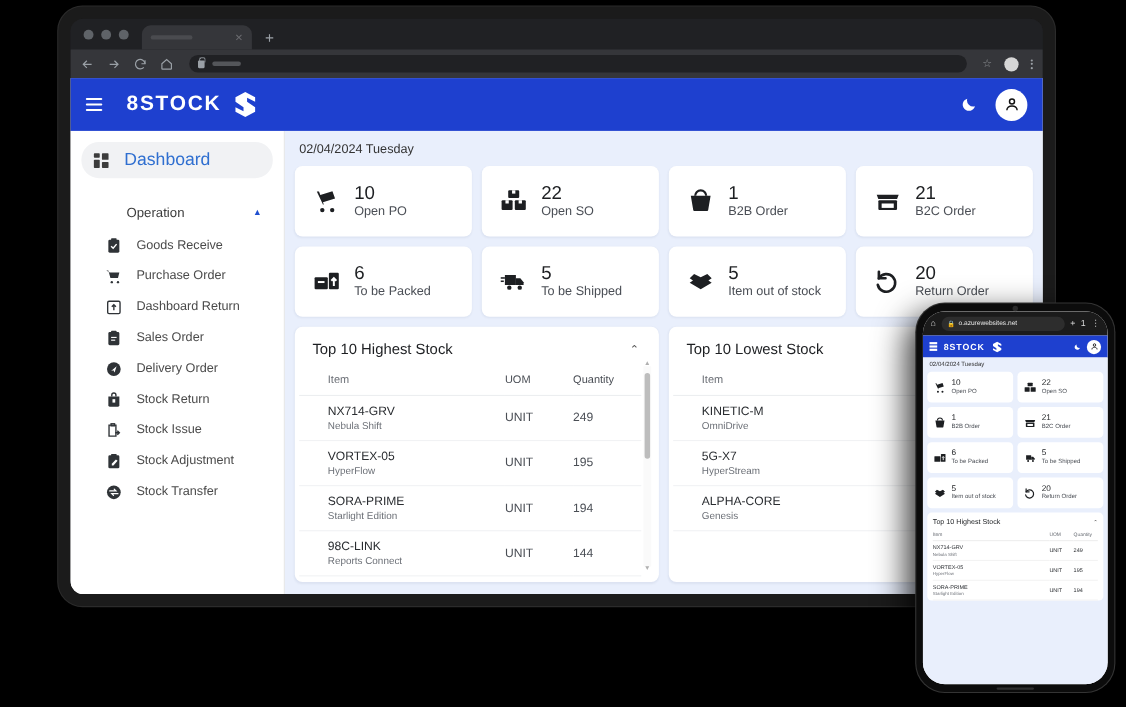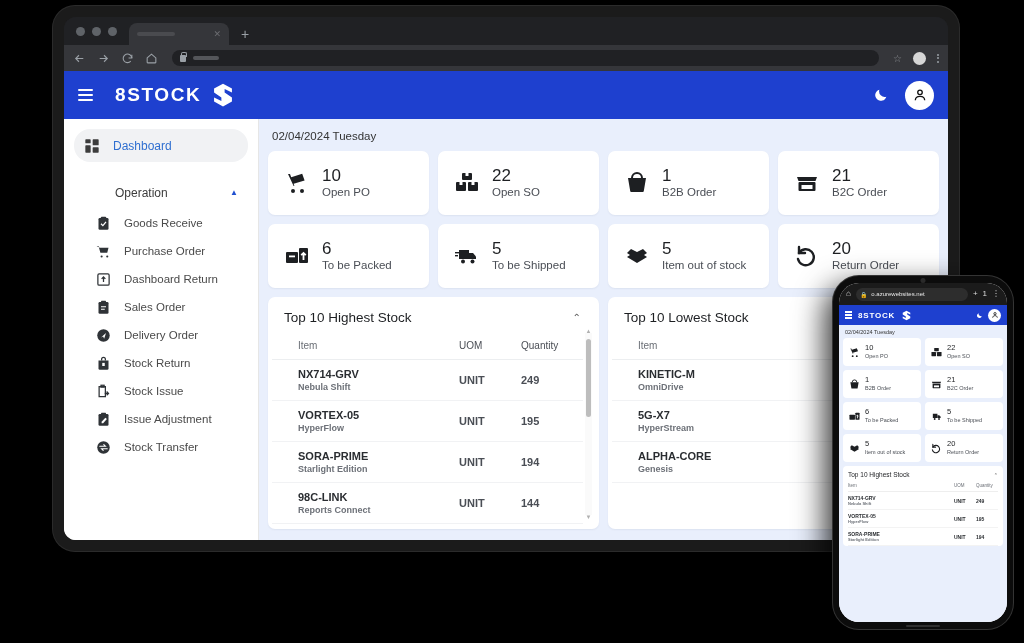--- a/index.html
+++ b/index.html
@@ -93,21 +93,21 @@
   .body-row { display: flex; height: calc(100% - 48px); }
 
   
   .sidebar {
     width: 195px; background: #fff; border-right: 1px solid #e6e6e6;
     padding: 10px 10px 0; flex: none; overflow: hidden;
   }
   .nav-item {
     display: flex; align-items: center; gap: 13px;
     height: 33px; padding: 0 10px; border-radius: 16px;
-    font-size: 12px; color: #3c3c3c; cursor: pointer;
+    font-size: 16px; color: #3c3c3c; cursor: pointer;
   }
   .nav-item.active { background: #f1f2f4; color: #2f6fd0; font-weight: 500; }
   .nav-item .ico { width: 16px; height: 16px; display: flex; align-items: center; justify-content: center; color: #2f3337; flex: none; }
   .nav-item.active .ico { color: #3c3c3c; }
   .nav-group {
     display: flex; align-items: center; gap: 31px;
     height: 33px; padding: 0 10px; margin-top: 14px;
     font-size: 12px; color: #3c3c3c; cursor: pointer; border-radius: 5px;
   }
   .nav-group.boxed { background: #f1f2f4; margin-top: 22px; }
@@ -144,21 +144,21 @@
     display: flex; align-items: center; padding: 0 14px 10px 16px;
   }
   .panel-title { font-size: 13.5px; color: #1d1f22; }
   .panel-chev { margin-left: auto; color: #555; font-size: 10px; }
 
   table { width: 100%; border-collapse: collapse; table-layout: fixed; }
   th {
     font-size: 10px; font-weight: 400; color: #6a6e75; text-align: left;
     padding: 5px 0 8px; border-bottom: 1px solid #eceef0;
   }
-  td { font-size: 11px; color: #2a2d31; padding: 8px 0; border-bottom: 1px solid #f1f2f4; vertical-align: middle; font-weight: bold; }
+  td { font-size: 11px; color: #2a2d31; padding: 8px 0; border-bottom: 1px solid #f1f2f4; vertical-align: middle; }
   .cell-sub { font-size: 9px; color: #6d7178; margin-top: 2px; }
   .col-item { padding-left: 26px; }
   .col-uom { width: 62px; color: #4a4e55; }
   .col-qty { width: 62px; color: #4a4e55; }
   .tbl-wrap { padding: 0 12px 0 4px; position: relative; }
 
   .vscroll {
     position: absolute; right: 7px; top: 36px; bottom: 14px; width: 7px;
   }
   .vscroll .track { position:absolute; inset:0; background: #fafafa; }
@@ -401,21 +401,21 @@
           <span>Stock Issue</span>
         </div>
         <div class="sub-item">
           <span class="ico">
                 <svg viewBox="0 0 24 24" fill="currentColor">
                   <rect x="4" y="3" width="16" height="19" rx="2"></rect>
                   <rect x="8" y="1" width="8" height="4" rx="1"></rect>
                   <path d="M15 9l-6 6.5V18h2.4L17.4 11z" fill="#fff"></path>
                 </svg>
               </span>
-          <span>Issue Adjustment</span>
+          <span>Stock Adjustment</span>
         </div>
         <div class="sub-item">
           <span class="ico">
                 <svg viewBox="0 0 24 24" fill="currentColor">
                   <circle cx="12" cy="12" r="10"></circle>
                   <path d="M6 10h9l-2.5-2.5M18 14H9l2.5 2.5" stroke="#fff" stroke-width="1.8" fill="none" stroke-linecap="round"></path>
                 </svg>
               </span>
           <span>Stock Transfer</span>
         </div>

